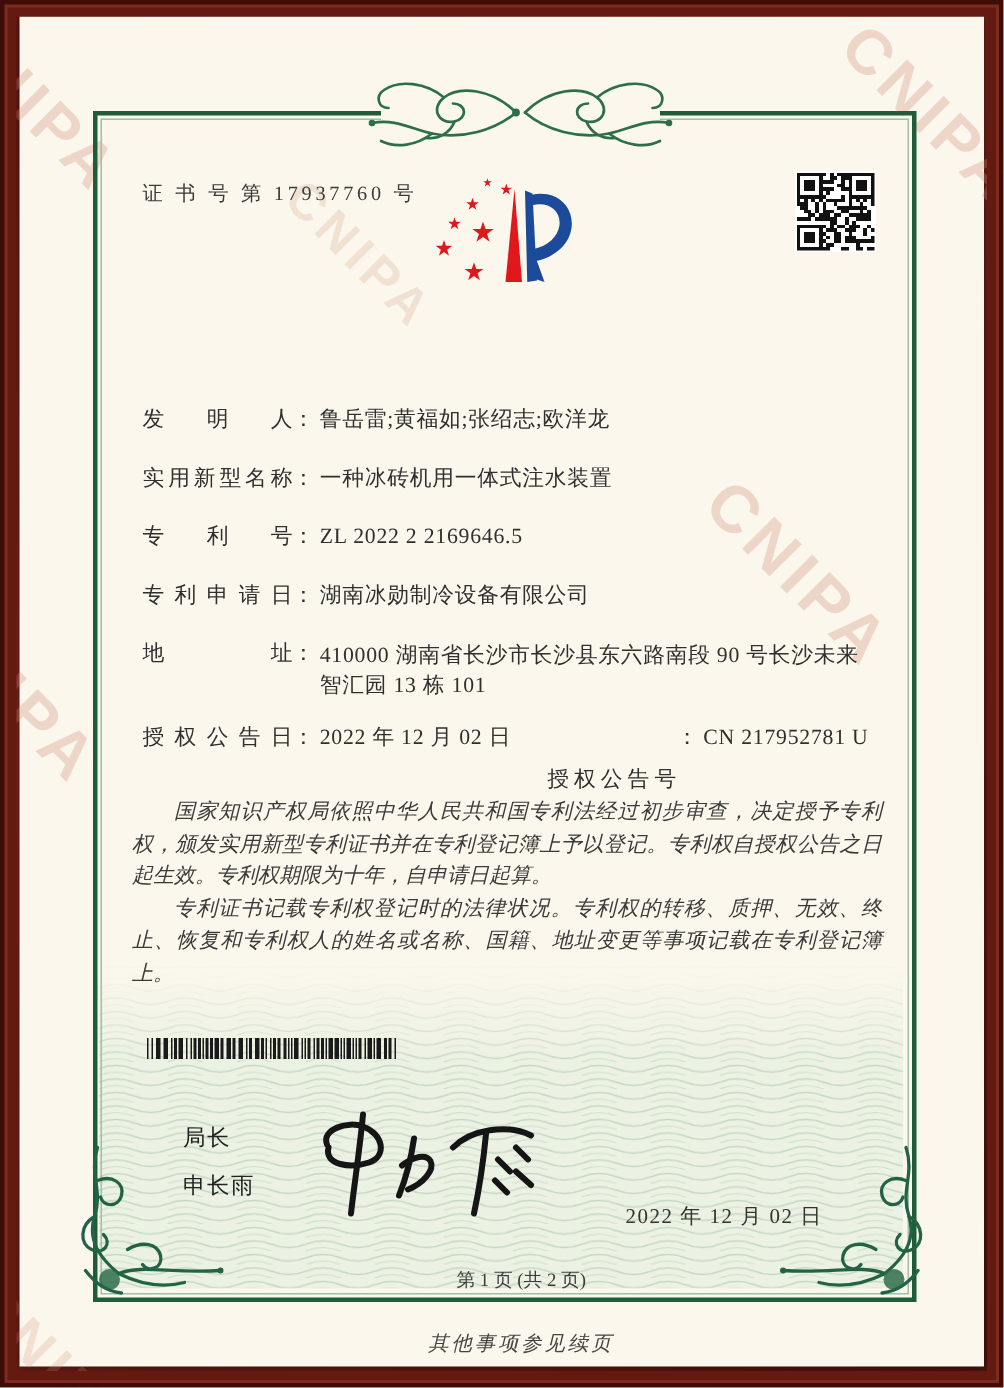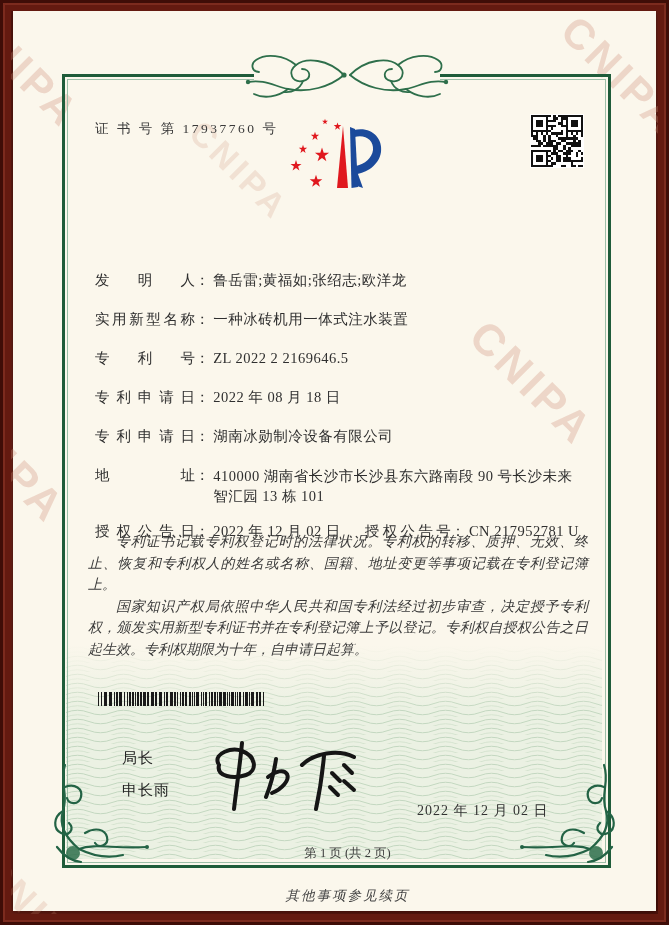--- a/index.html
+++ b/index.html
@@ -30,21 +30,21 @@
   
   #cert-no{position:absolute;left:82px;top:109px;font-size:13.5px;color:#3a3a3a;letter-spacing:2.5px;}
   #logo{position:absolute;left:272px;top:99px;width:100px;height:92px;}
   #qr{position:absolute;left:517px;top:103px;width:52px;height:52px;background:#fff;padding:1px;}
   #title{position:absolute;left:0;top:188px;width:100%;text-align:center;
     font-size:29px;font-weight:bold;color:#1c1c1c;letter-spacing:7px;}
   
   #fields{position:absolute;left:82px;top:260px;width:500px;font-size:14.5px;color:#2f2f2f;}
   .row{margin-bottom:21px;line-height:18px;white-space:nowrap;}
   .row .lab{display:inline-block;width:100px;text-align:justify;text-align-last:justify;vertical-align:top;}
-  .row .lab2{display:inline-block;width:86px;text-align:justify;text-align-last:justify;vertical-align:top;}
+  .row .lab2{display:inline-block;width:86px;text-align:justify;text-align-last:justify;vertical-align:top;margin-top:28px;}
   .row .colon{display:inline-block;vertical-align:top;}
   .row .value{display:inline-block;vertical-align:top;letter-spacing:.5px;}
   .row-address{margin-bottom:16px;}
   .row-address .value{white-space:normal;max-width:372px;line-height:20px;}
   .pair2{margin-left:14px;}
   
   #body-text{position:absolute;left:75px;top:520px;width:500px;font-size:14px;color:#3a3a3a;}
   #body-text p{margin:0;text-indent:2em;line-height:21.5px;text-align:justify;font-style:italic;}
   
   #barcode{position:absolute;left:85px;top:681px;width:170px;height:14px;display:flex;align-items:stretch;}
@@ -422,41 +422,37 @@
       <div class="row">
         <span class="lab">实用新型名称</span><span class="colon">：</span>
         <span class="value">一种冰砖机用一体式注水装置</span>
       </div>
       <div class="row">
         <span class="lab">专利号</span><span class="colon">：</span>
         <span class="value">ZL 2022 2 2169646.5</span>
       </div>
       <div class="row">
         <span class="lab">专利申请日</span><span class="colon">：</span>
-        <span class="value">2022 年 08 月 18 日</span>
-      </div>
-      <div class="row">
-        <span class="lab">专利申请日</span><span class="colon">：</span>
         <span class="value">湖南冰勋制冷设备有限公司</span>
       </div>
       <div class="row row-address">
         <span class="lab">地址</span><span class="colon">：</span>
         <span class="value">410000 湖南省长沙市长沙县东六路南段 90 号长沙未来智汇园 13 栋 101</span>
       </div>
       <div class="row">
         <span class="lab">授权公告日</span><span class="colon">：</span>
         <span class="value" style="width:134px;">2022 年 12 月 02 日</span>
         <span class="lab2 pair2">授权公告号</span><span class="colon">：</span>
         <span class="value">CN 217952781 U</span>
       </div>
     </div>
 
     <div id="body-text">
+      <p>国家知识产权局依照中华人民共和国专利法经过初步审查，决定授予专利权，颁发实用新型专利证书并在专利登记簿上予以登记。专利权自授权公告之日起生效。专利权期限为十年，自申请日起算。</p>
       <p>专利证书记载专利权登记时的法律状况。专利权的转移、质押、无效、终止、恢复和专利权人的姓名或名称、国籍、地址变更等事项记载在专利登记簿上。</p>
-      <p>国家知识产权局依照中华人民共和国专利法经过初步审查，决定授予专利权，颁发实用新型专利证书并在专利登记簿上予以登记。专利权自授权公告之日起生效。专利权期限为十年，自申请日起算。</p>
     </div>
 
     <div id="barcode">
         <div style="width: 1px; margin-right: 2px;"></div>
         <div style="width: 1px; margin-right: 2px;"></div>
         <div style="width: 3px; margin-right: 2px;"></div>
         <div style="width: 3px; margin-right: 2px;"></div>
         <div style="width: 1px; margin-right: 1px;"></div>
         <div style="width: 2px; margin-right: 1px;"></div>
         <div style="width: 3px; margin-right: 2px;"></div>

